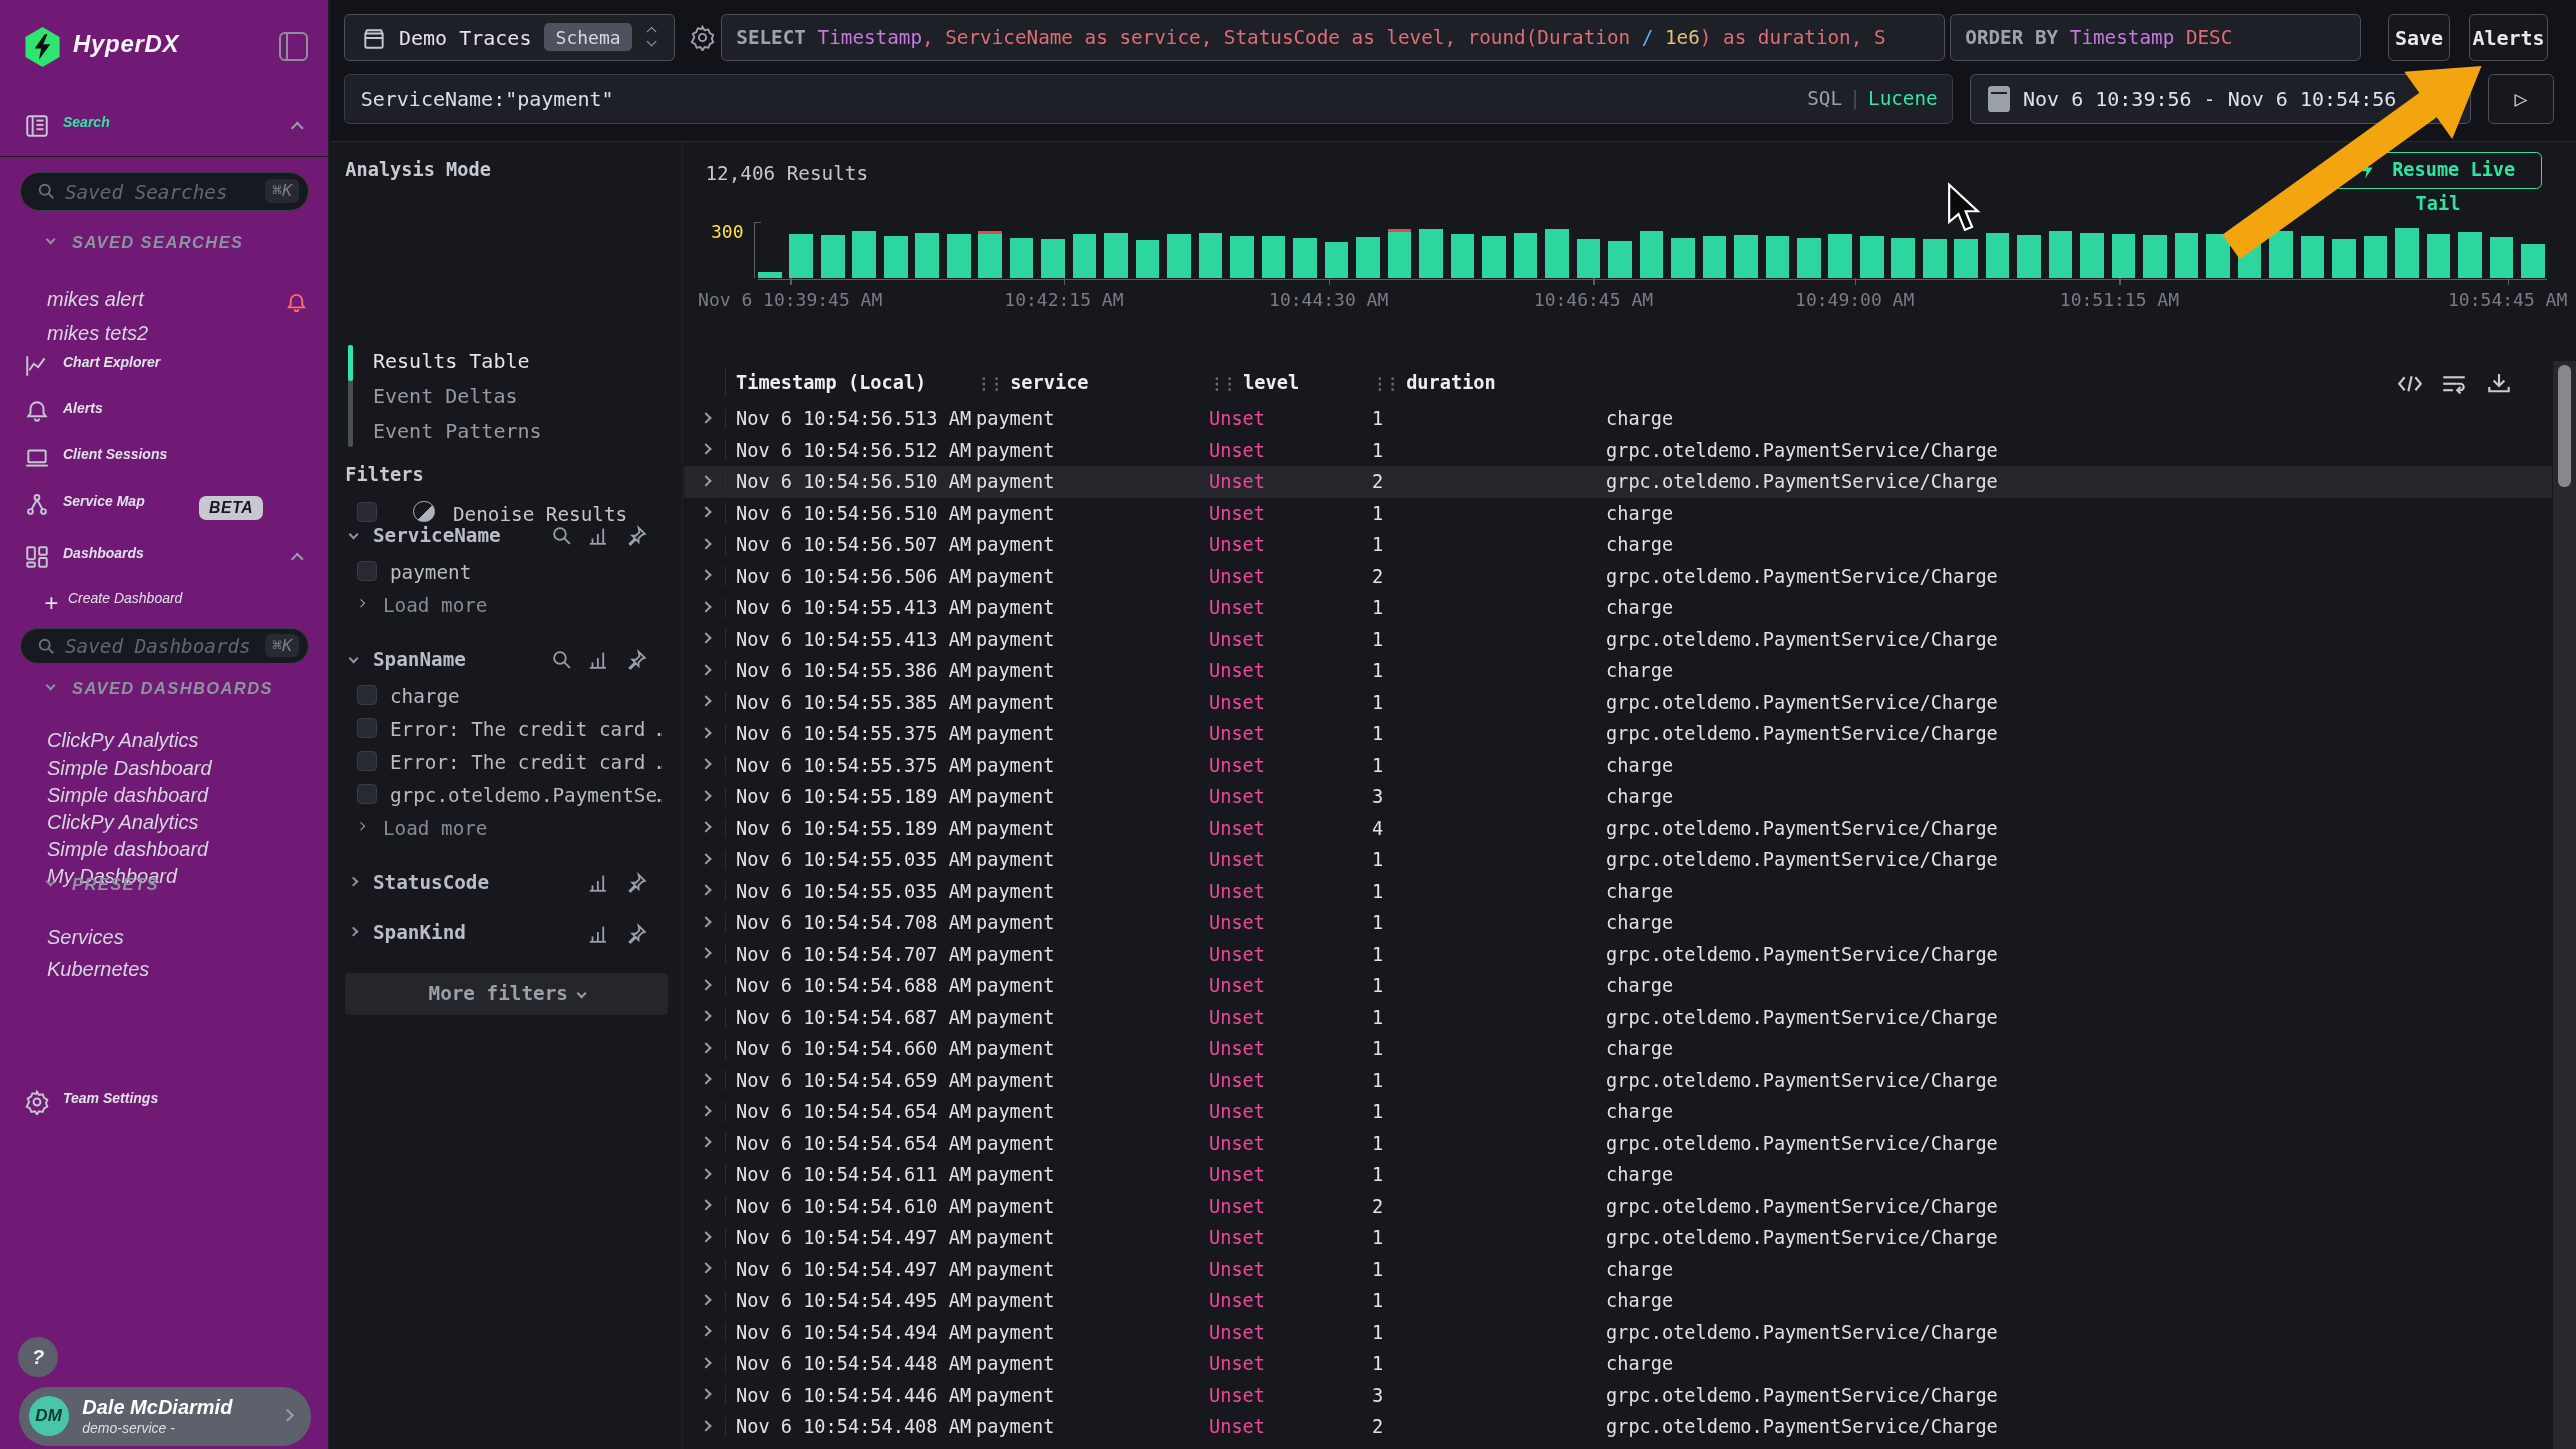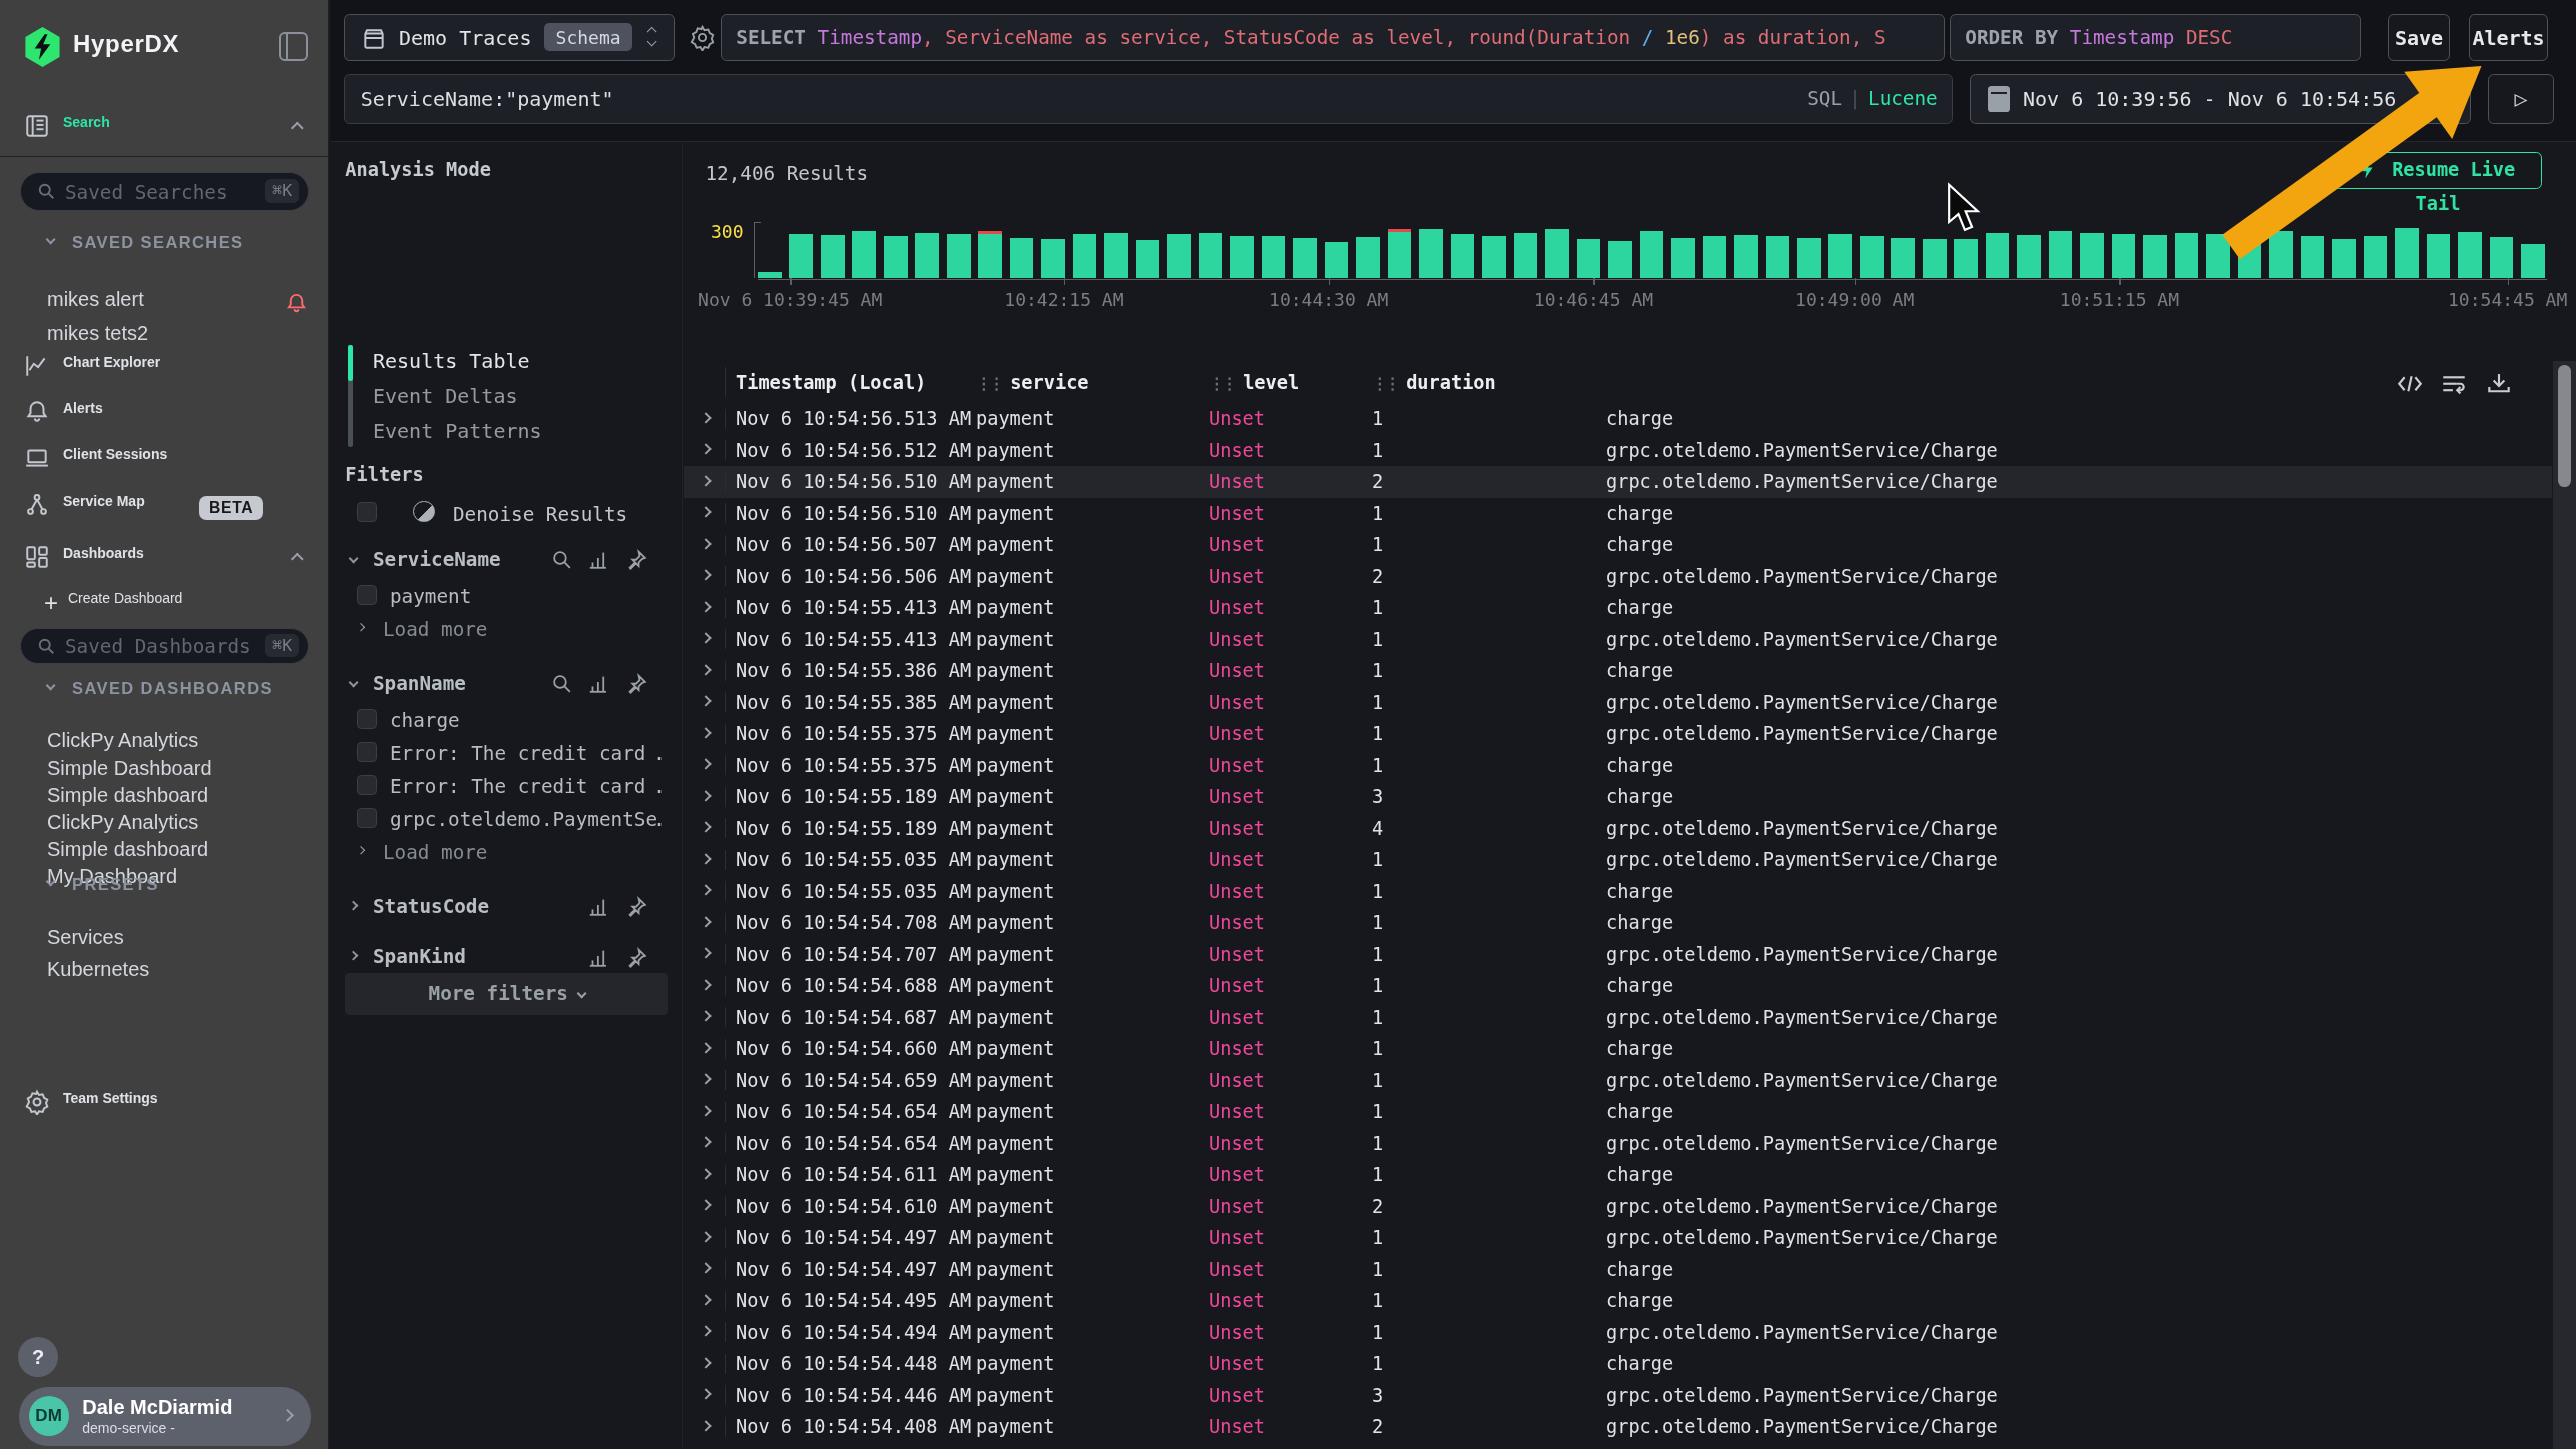--- a/index.html
+++ b/index.html
@@ -1,21 +1,21 @@
 <!DOCTYPE html>
 <html style="font-size:11.4px"><head>
 <meta charset="utf-8">
 <style>
   * { margin:0; padding:0; box-sizing:border-box; }
   html,body { width:2576px; height:1450px; }
   body { background:#16181d; font-family:"DejaVu Sans Mono", monospace; color:#c9ccd2; overflow:hidden; position:relative; }
   .sans { font-family:"Liberation Sans", sans-serif; }
 
   
-  #sidebar { position:absolute; left:0; top:0; width:329px; height:1450px; background:#404040; border-right:1.4px solid #1e2126; }
+  #sidebar { position:absolute; left:0; top:0; width:329px; height:1450px; background:#701a75; border-right:1.4px solid #1e2126;font-style:italic; }
   .brand-row { position:absolute; left:0; top:21.5px; width:329px; height:50px; }
   .hex-logo { position:absolute; left:23.6px; top:5.7px; width:37px; height:40px; }
   .brand-name { position:absolute; left:73px; top:8.6px; font-size:24px; font-weight:bold; color:#f2f4f7; letter-spacing:0.7px; }
   .panel-toggle { position:absolute; right:21.5px; top:10px; width:29px; height:29px; border:2.1px solid #8b9099; border-radius:5.7px; }
   .panel-toggle:before { content:""; position:absolute; left:5.7px; top:0; bottom:0; width:0; border-left:2.1px solid #8b9099; }
   .nav-item { position:absolute; left:0; width:329px; height:40px; cursor:pointer; }
   .nav-icon { position:absolute; left:23.6px; top:5.7px; width:26px; height:26px; color:#c3c8d0; }
   .nav-label { position:absolute; left:63px; top:7.2px; font-size:14px; color:#dfe2e7; font-weight:600; }
   .nav-label.green { color:#2ee6a7; }
   .side-divider { position:absolute; left:0; width:328px; border-top:1.4px solid #1e2126; }
@@ -328,21 +328,21 @@
       <div class="mode-item" style="top: 276px;">Event Patterns</div>
     </div>
 
   <div class="panel-title" style="top:321px;">Filters</div>
   <div style="position:absolute; left:26px; top:359px; width:323px; height:29px;">
     <span class="checkbox" style="left:0; top:0;"></span>
     <span class="denoise-circle"></span>
     <span style="position:absolute; left:96px; top:1.4px; font-size:19.3px; color:#c3c7cd;">Denoise Results</span>
   </div>
 
-  <div id="filter-sections" style="position:absolute; left:0; top:396px; width:352px;">
+  <div id="filter-sections" style="position:absolute; left:0; top:372px; width:352px;">
       <div class="filter-sec-head">
         <span class="chev sec-chev down" style="border-color: rgb(141, 147, 160); width: 7.2px; height: 7.2px;"></span>
         <span class="sec-label">ServiceName</span>
         <span class="sec-icons">
           <svg width="21.5" height="21.5" viewBox="0 0 24 24" fill="none" stroke="#9aa0a8" stroke-width="2">
             <circle cx="10" cy="10" r="6.5"></circle>
             <line x1="15" y1="15" x2="21" y2="21"></line>
           </svg>
           <svg width="21.5" height="21.5" viewBox="0 0 24 24" fill="none" stroke="#9aa0a8" stroke-width="2">
             <line x1="5" y1="21" x2="5" y2="15"></line>

